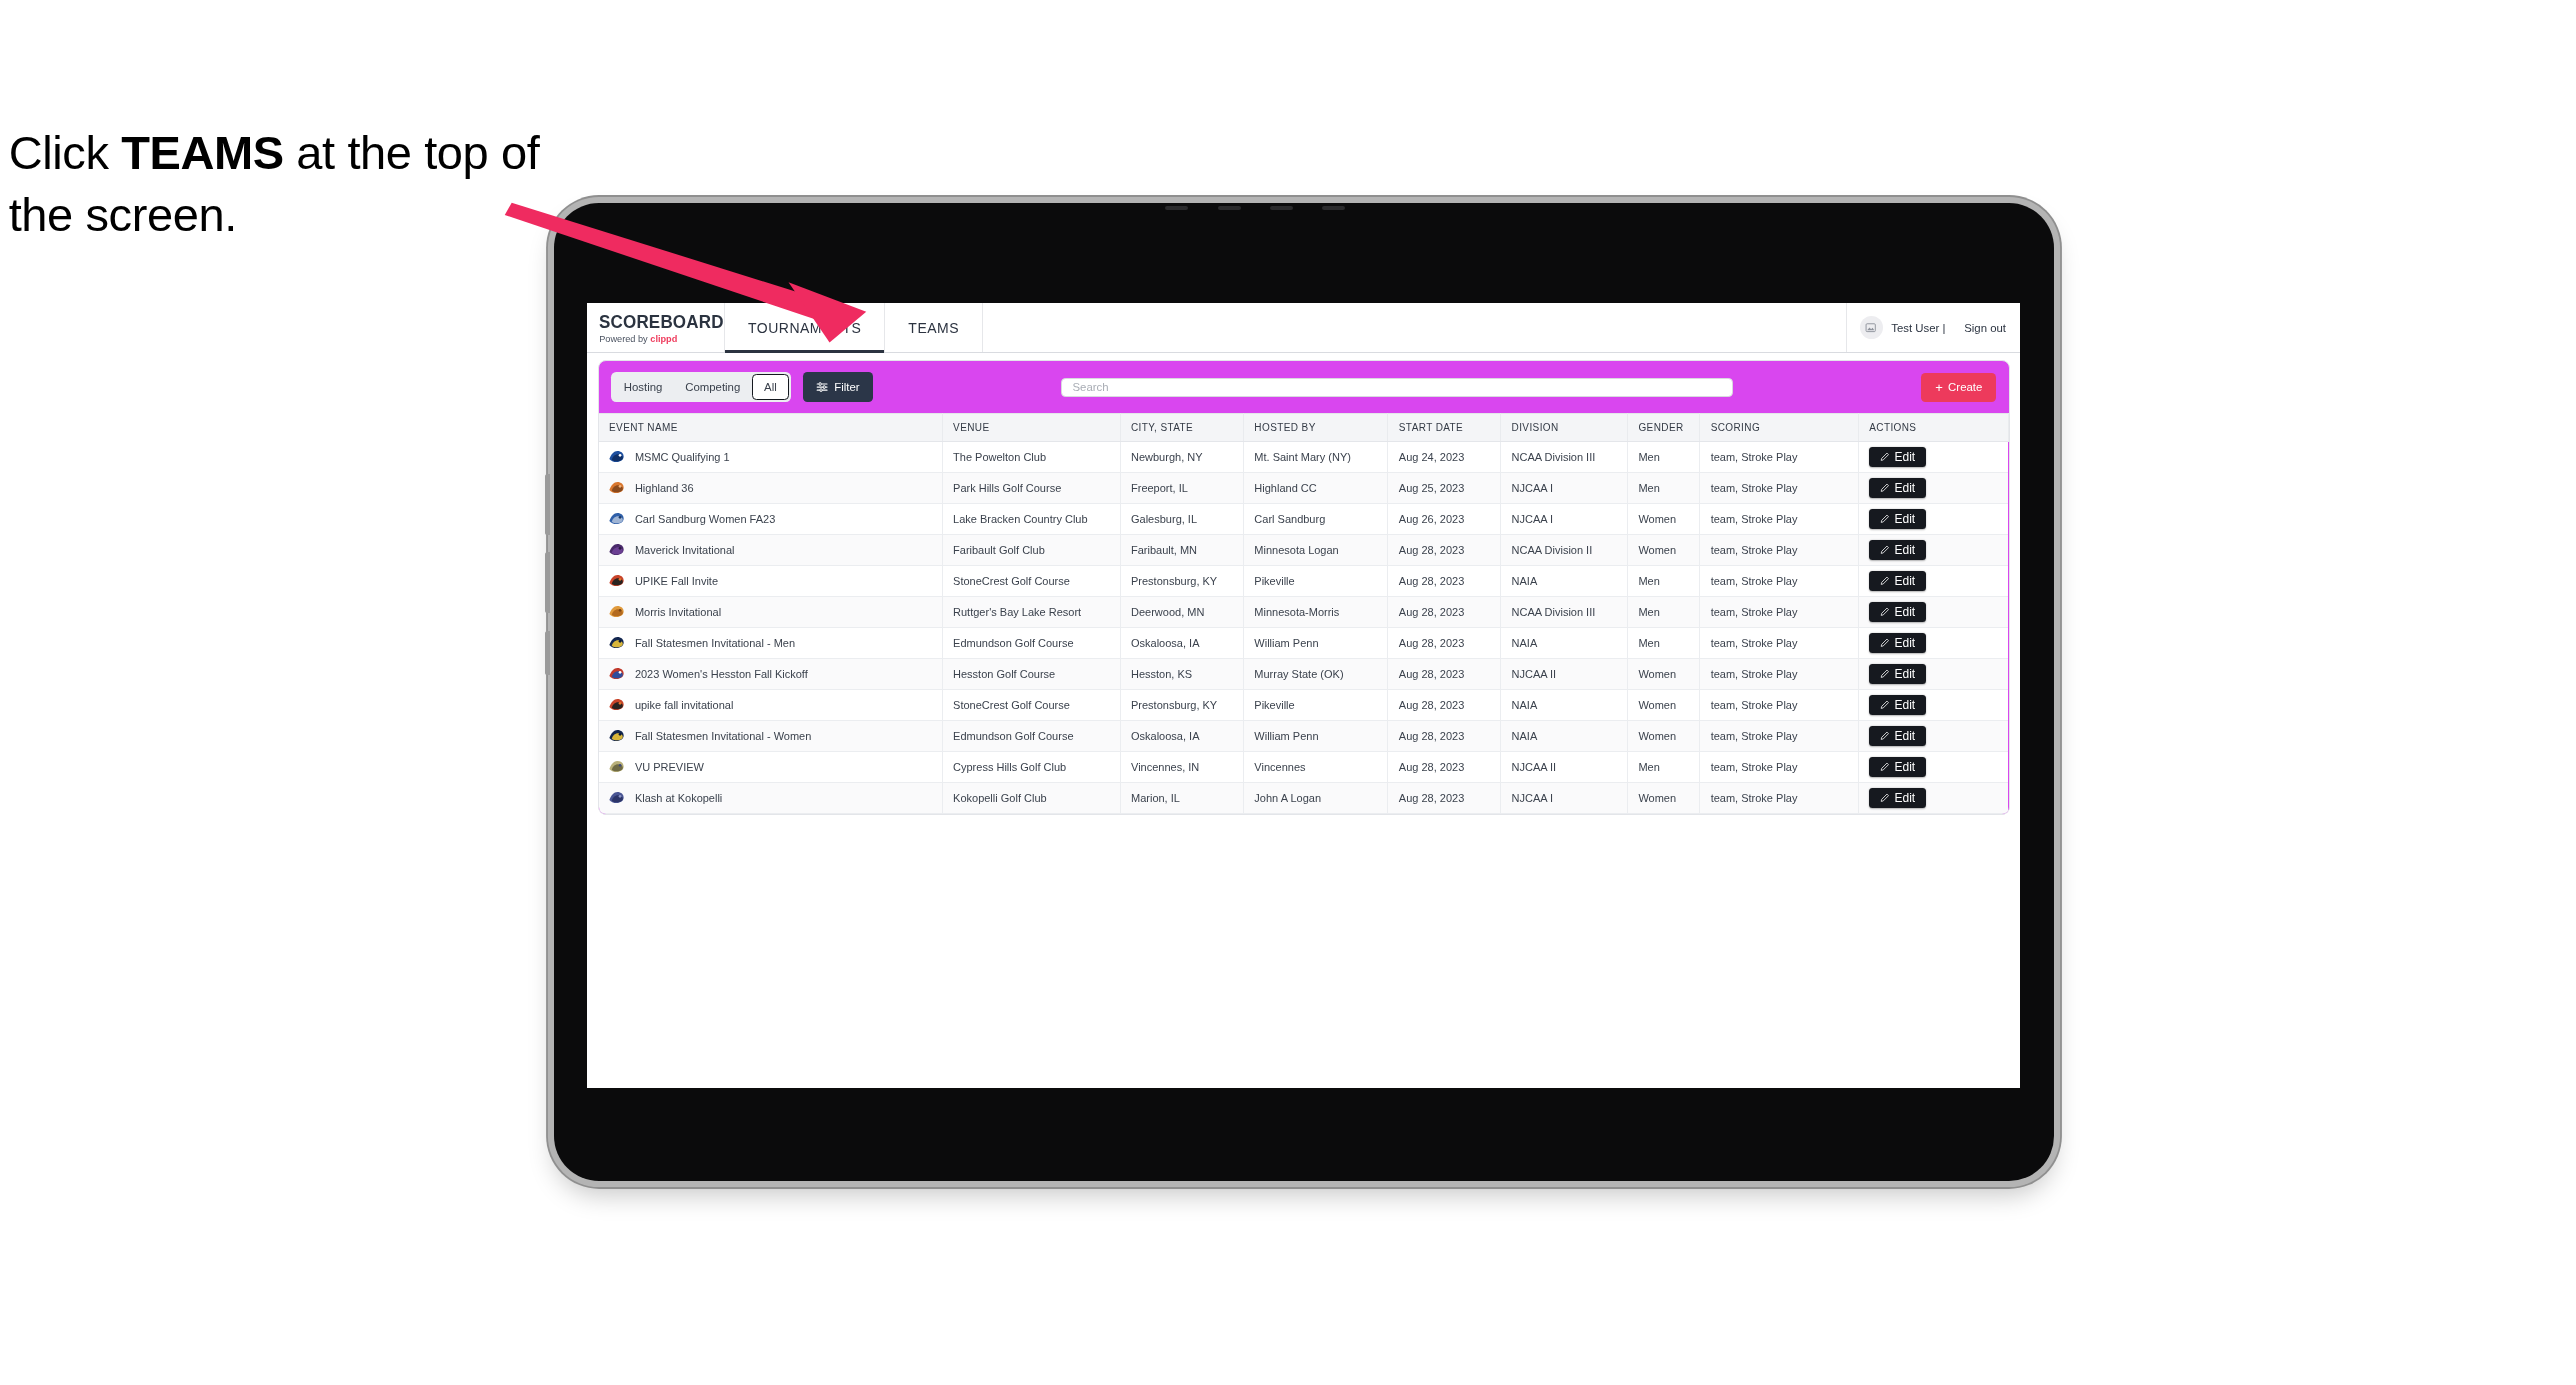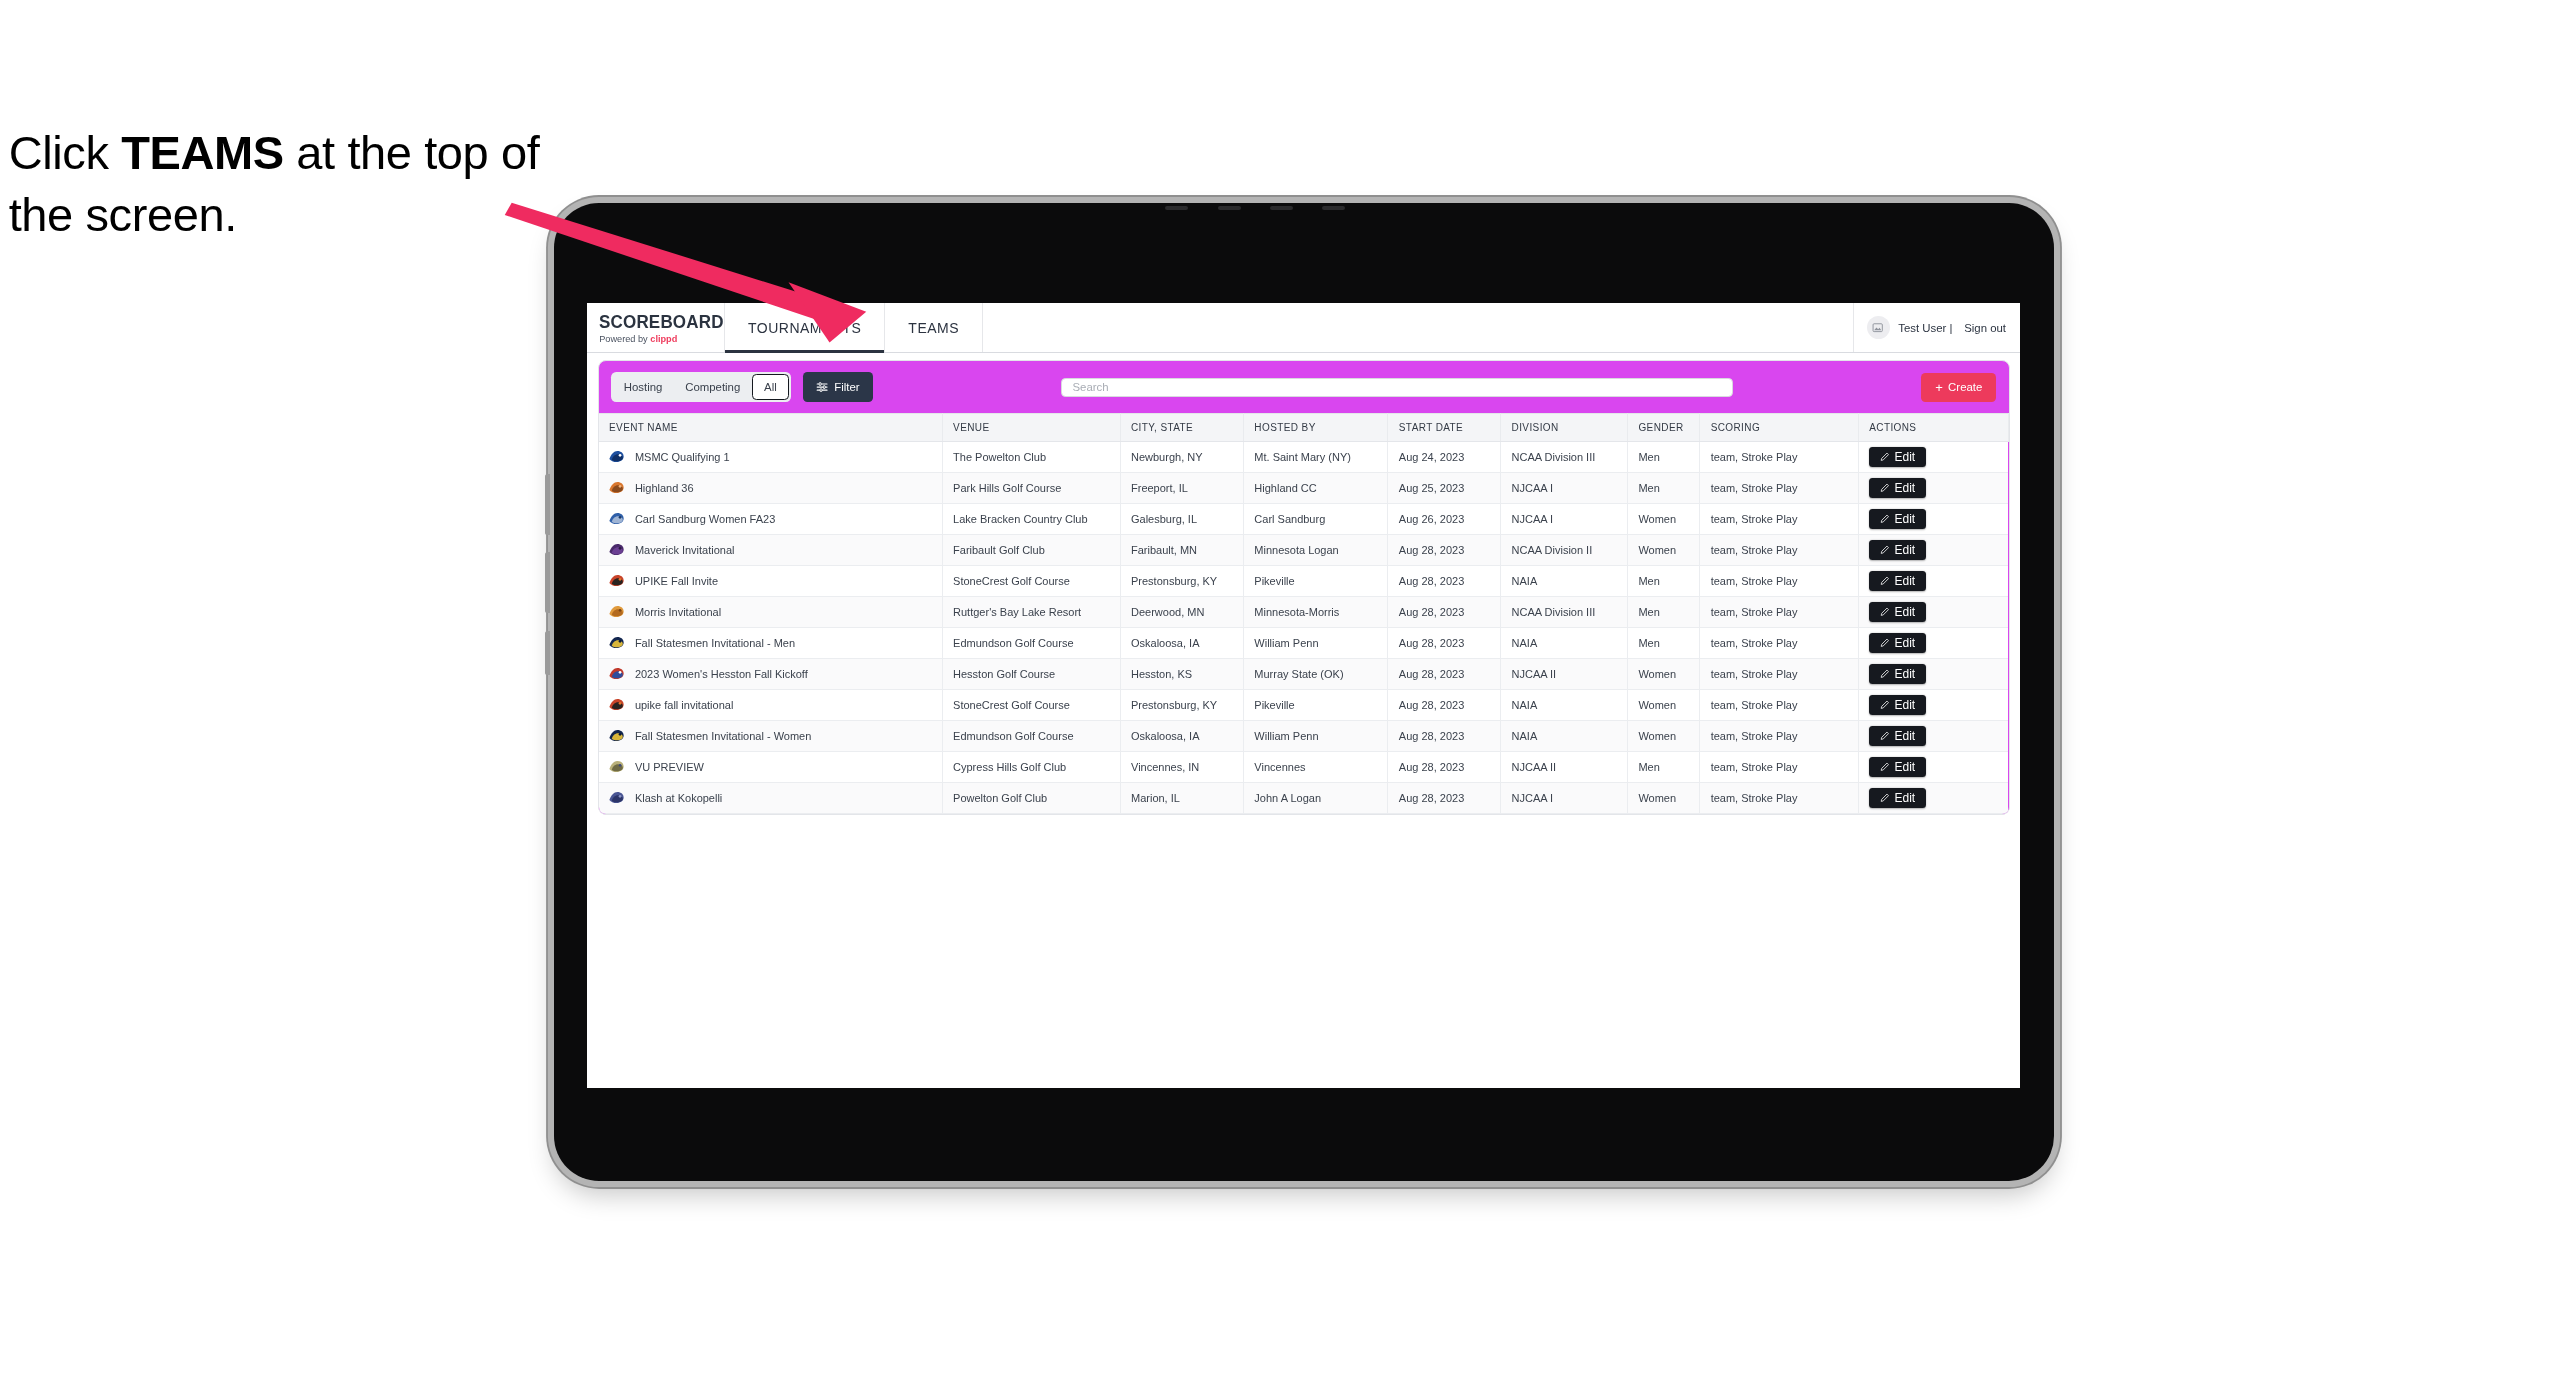--- a/index.html
+++ b/index.html
@@ -148,21 +148,21 @@
   #avatar {
     width: 23px; height: 23px;
     border-radius: 50%;
     background: #ededf0;
     display: flex;
     align-items: center;
     justify-content: center;
     color: #8d919a;
   }
   #user-name { font-size: 11.4px; color: #2b3340; }
-  #sign-out { font-size: 11.4px; color: #2b3340; cursor: pointer; margin-left: 3px; }
+  #sign-out { font-size: 11.4px; color: #2b3340; cursor: pointer; margin-left: 10px; }
 
   
   #content {
     padding: 7px 10.5px 0 10.5px;
     box-sizing: border-box;
     background: #ffffff;
   }
   #card {
     background: #d946ef;
     border: 0.9px solid #e3e5e9;
@@ -695,21 +695,21 @@
               <td class="name-cell">
                 <div class="name-inner">
                   <svg class="logo-badge" viewBox="0 0 24 24">
                     <path d="M3 15 C5 9 9 5 13 5 C18 5 21 8 21 12 C21 16 17 19 12 19 C8 19 5 17.5 3 15 Z" fill="#4a5694"></path>
                     <path d="M6 16 C7 12 10 9 14 9 C17.5 9 20 11 20 13.5 C20 16 16.5 18 12.5 18 C10 18 7.5 17.3 6 16 Z" fill="#2c3569"></path>
                     <circle cx="16.5" cy="10.5" r="1.7" fill="#8a93c4"></circle>
                   </svg>
                   <span>Klash at Kokopelli</span>
                 </div>
               </td>
-              <td>Powelton Golf Club</td>
+              <td>Kokopelli Golf Club</td>
               <td>Marion, IL</td>
               <td>John A Logan</td>
               <td>Aug 28, 2023</td>
               <td>NJCAA I</td>
               <td>Women</td>
               <td>team, Stroke Play</td>
               <td class="actions-cell"><div class="edit-btn">
                   <svg class="pencil" width="9.6" height="9.6" viewBox="0 0 16 16">
                     <path d="M11.6 1.8 L14.2 4.4 L5.4 13.2 L2 14 L2.8 10.6 Z" fill="none" stroke="#ffffff" stroke-width="1.3" stroke-linejoin="round"></path>
                   </svg>

